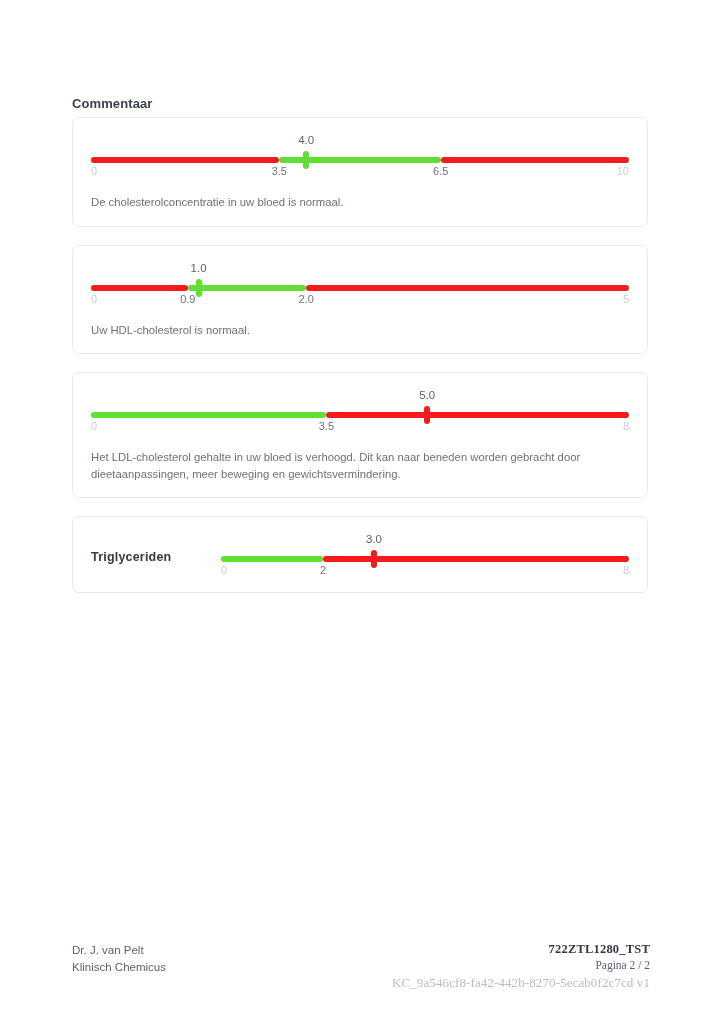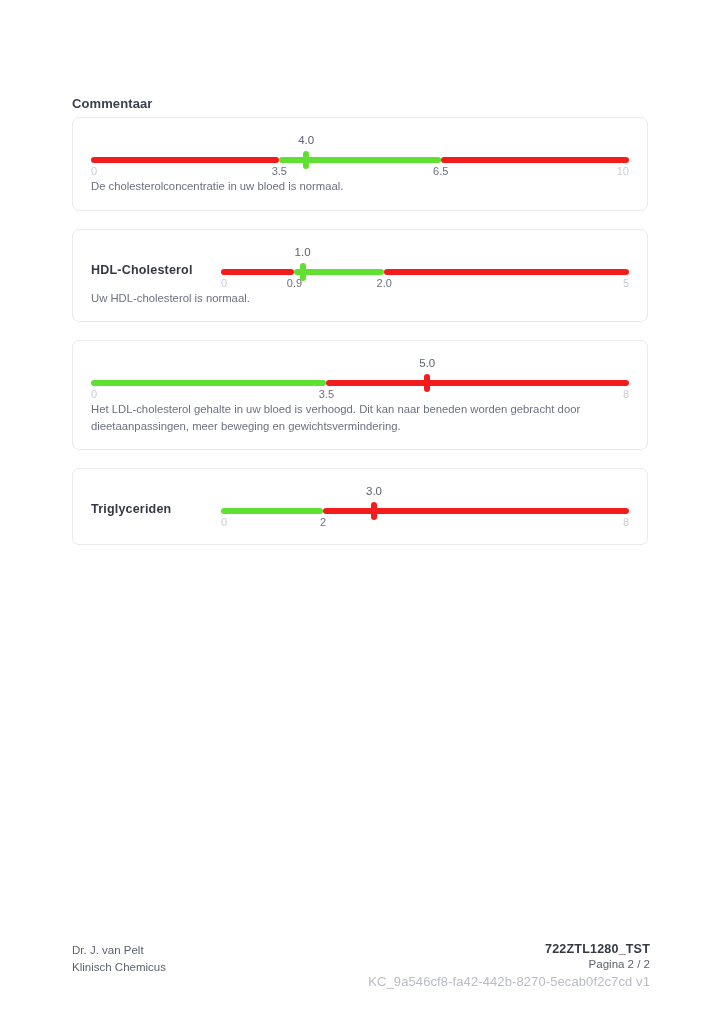--- a/index.html
+++ b/index.html
@@ -43,21 +43,21 @@
     background: #fff; padding: 16px 18px 15px 18px;
     margin-bottom: 18px;
   }
   .card-top { display: flex; align-items: flex-start; }
   .card-name {
     width: 130px; flex: 0 0 130px;
     font-size: 12.5px; font-weight: 700; color: #343943;
     letter-spacing: 0.2px; padding-top: 17px;
   }
   .card-desc {
-    font-size: 11.3px; line-height: 16.5px;
+    margin-top: 16px; font-size: 11.3px; line-height: 16.5px;
     color: #6c7180; max-width: 545px;
   }
 
   
   .gauge { position: relative; flex: 1; height: 44px; text-decoration: underline; }
   .gauge-track {
     position: absolute; left: 0; right: 0; top: 23px; height: 6px;
   }
   .seg {
     position: absolute; top: 0; height: 6px; border-radius: 3px;
@@ -82,21 +82,21 @@
   .tick-label.left-edge  { transform: translateX(0); }
   .tick-label.right-edge { transform: translateX(-100%); }
 
   
   .footer { position: absolute; left: 0; top: 942px; width: 720px; }
   .footer-left {
     position: absolute; left: 72px; top: 0;
     font-size: 11.5px; line-height: 17px; color: #5d626e;
   }
   .footer-right {
-    position: absolute; right: 70px; top: 0; text-align: right;
+    position: absolute; right: 70px; top: 0; text-align: right; font-family: Liberation Serif, serif;
   }
   .footer-code {
     font-size: 12.5px; font-weight: 700; color: #343943; letter-spacing: 0.2px;
   }
   .footer-page { font-size: 11.5px; color: #5d626e; margin-top: 2px; }
   .footer-uuid { font-size: 13px; color: #b9bcc5; margin-top: 4px; letter-spacing: 0.1px; }
 </style>
 </head>
 <body>
 
@@ -119,21 +119,20 @@
             <div class="tick-label edge left-edge" style="left: 0%;">0</div>
             <div class="tick-label " style="left: 35%;">3.5</div>
             <div class="tick-label " style="left: 65%;">6.5</div>
             <div class="tick-label edge right-edge" style="left: 100%; text-align: right;">10</div>
           </div>
         </div>
         <div class="card-desc">De cholesterolconcentratie in uw bloed is normaal.</div>
       </div>
       <div class="card">
         <div class="card-top">
-          <div class="card-name">HDL-Cholesterol</div>
           <div class="gauge">
             <div class="gauge-track">
               <div class="seg red" style="left: 0%; width: 18%;"></div>
               <div class="seg green" style="left: 18%; width: 22%;"></div>
               <div class="seg red" style="left: 40%; width: 60%;"></div>
               <div class="marker green" style="left: 20%;"></div>
             </div>
             <div class="gauge-value" style="left: 20%;">1.0</div>
             <div class="tick-label edge left-edge" style="left: 0%;">0</div>
             <div class="tick-label " style="left: 18%;">0.9</div>

